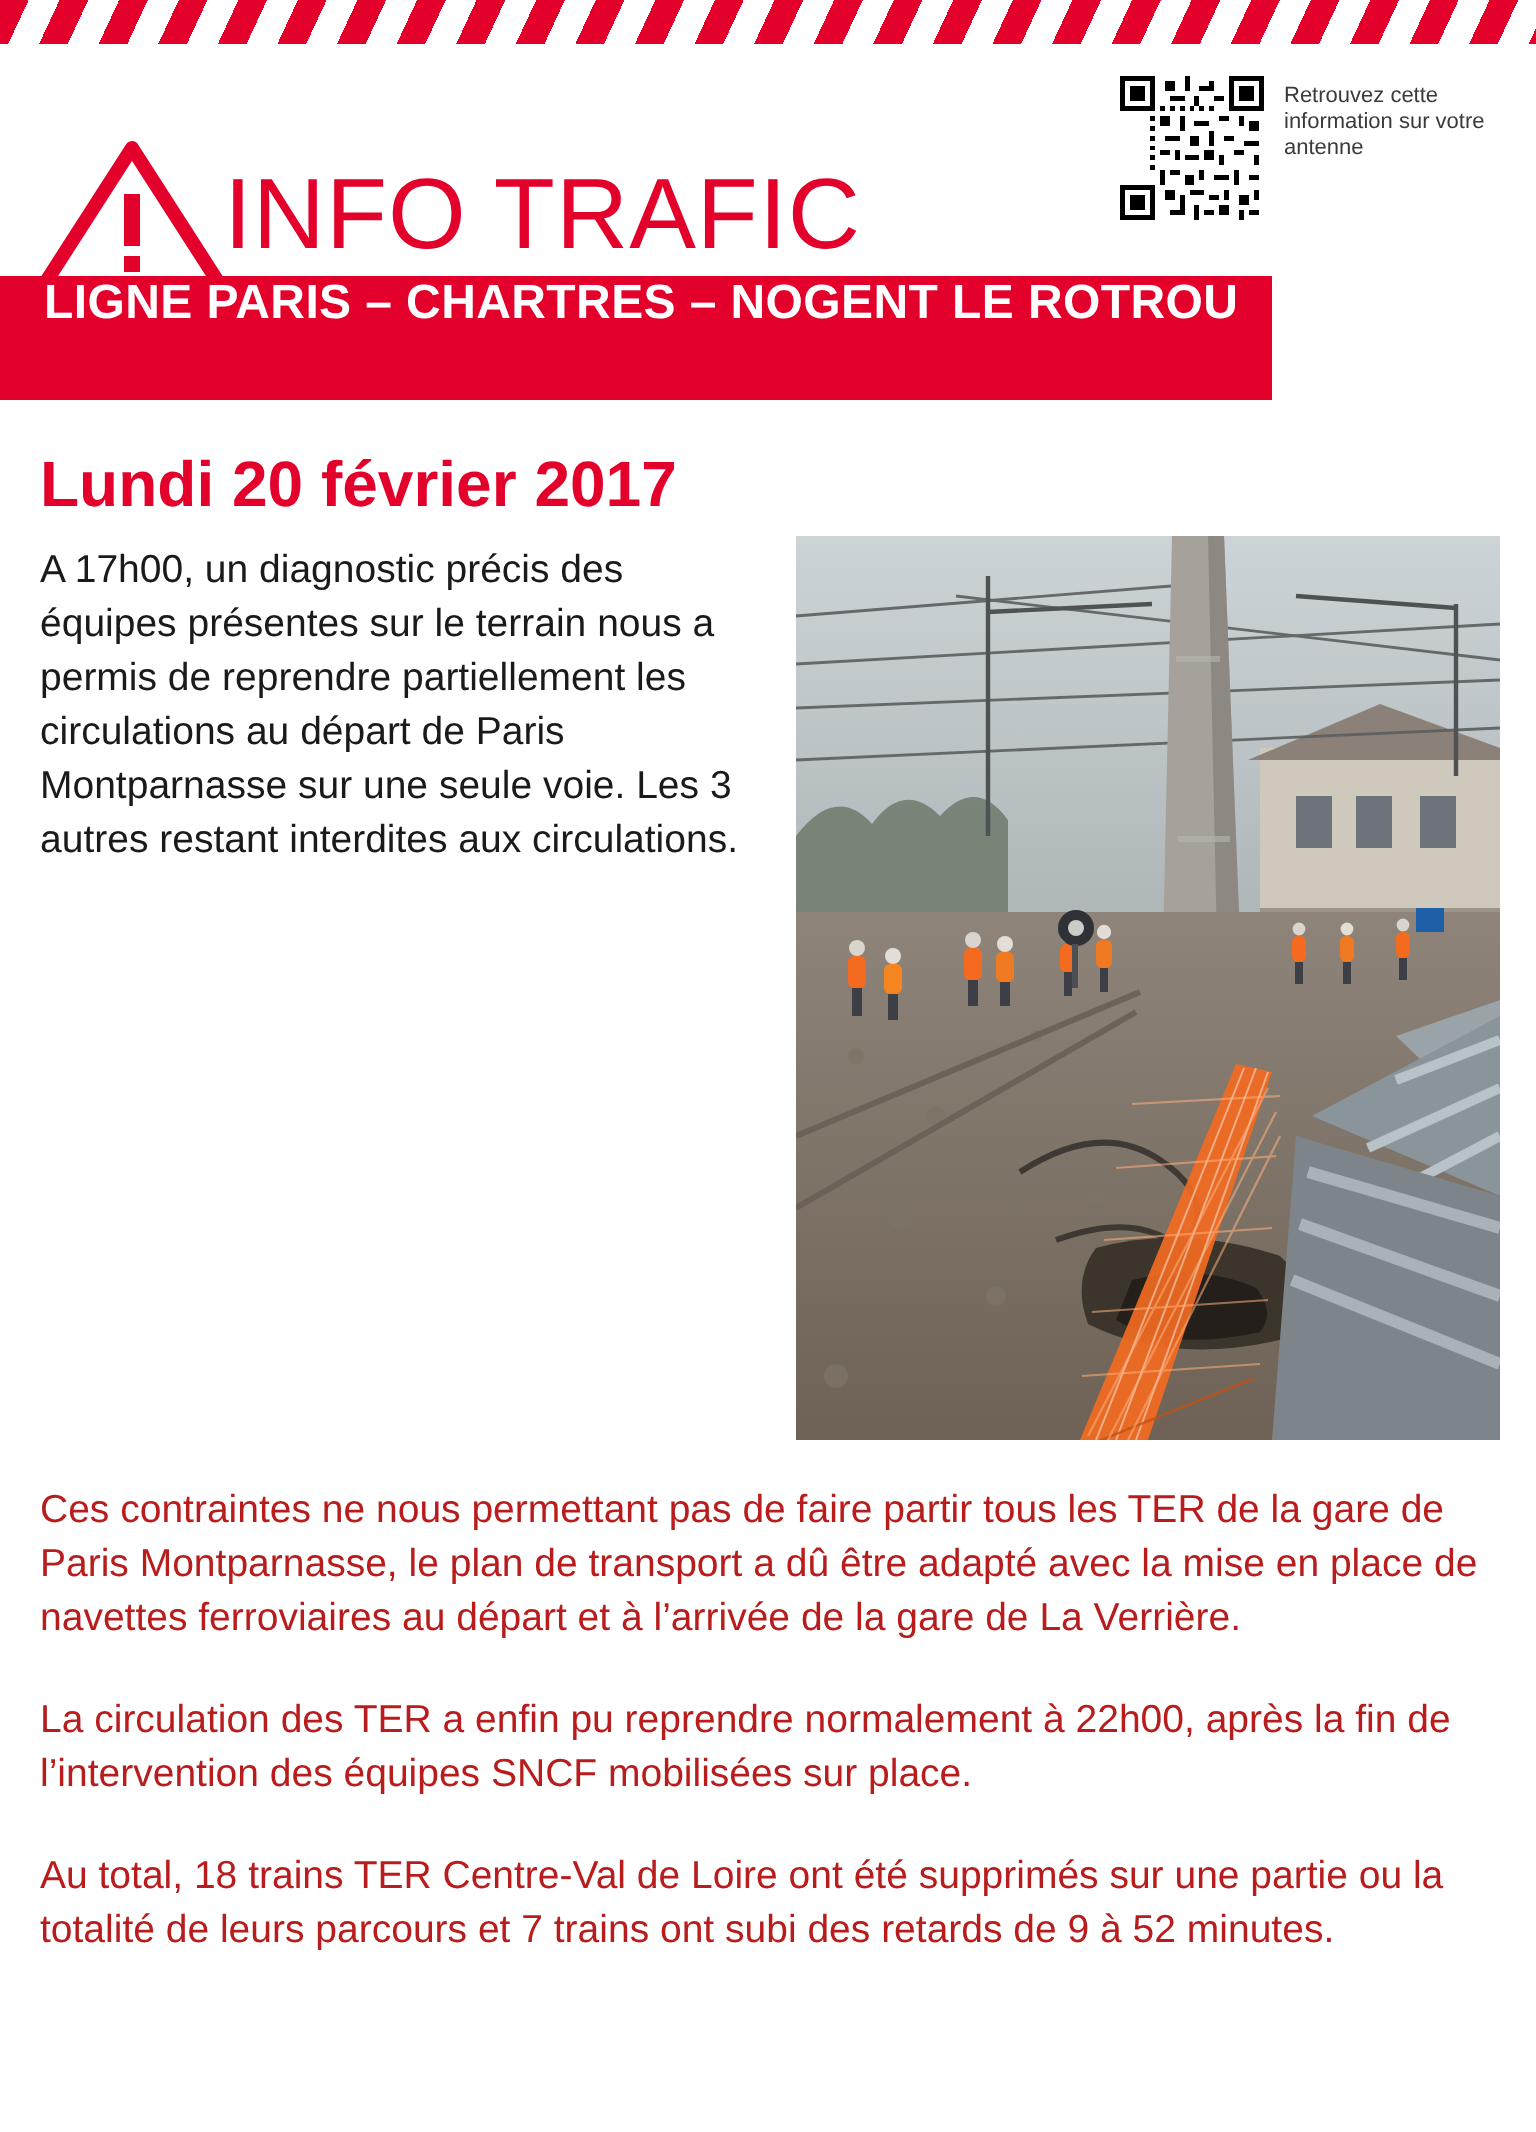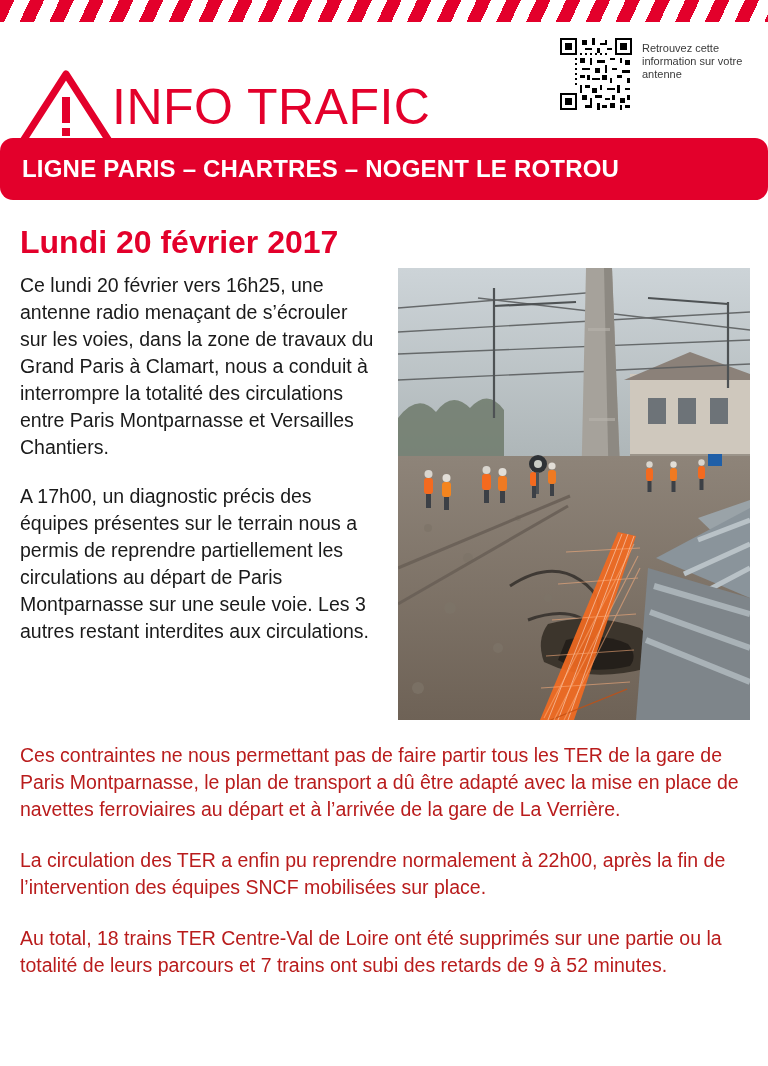--- a/index.html
+++ b/index.html
@@ -73,26 +73,25 @@
     width: 106px;
     font-size: 11px;
     line-height: 13px;
     color: #3a3a3a;
   }
 
   
   .line-banner {
     position: absolute;
     top: 138px; left: 0;
-    width: 768px;
+    width: 636px;
     height: 62px;
     background: #e3002b;
     display: flex;
-    align-items: center;
-    border-radius: 13px;
+    align-items: flex-start;
   }
   .line-banner-text {
     color: #ffffff;
     font-size: 24px;
     font-weight: bold;
     margin-left: 22px;
     letter-spacing: 0.2px;
   }
 
   
@@ -246,21 +245,20 @@
 
 </div>
 
 <div class="line-banner">
   <div class="line-banner-text">LIGNE PARIS – CHARTRES – NOGENT LE ROTROU</div>
 </div>
 
 <div class="date-line">Lundi 20 février 2017</div>
 
 <div class="col-text">
-  <p>Ce lundi 20 février vers 16h25, une antenne radio menaçant de s’écrouler sur les voies, dans la zone de travaux du Grand Paris à Clamart, nous a conduit à interrompre la totalité des circulations entre Paris Montparnasse et Versailles Chantiers.</p>
   <p>A 17h00, un diagnostic précis des équipes présentes sur le terrain nous a permis de reprendre partiellement les circulations au départ de Paris Montparnasse sur une seule voie. Les 3 autres restant interdites aux circulations.</p>
 </div>
 
 <div class="photo">
   <svg width="352" height="452" viewBox="0 0 352 452">
     <defs>
       <linearGradient id="skyG" x1="0" y1="0" x2="0" y2="1">
         <stop offset="0%" stop-color="#cdd4d8"></stop>
         <stop offset="100%" stop-color="#aeb6b8"></stop>
       </linearGradient>

